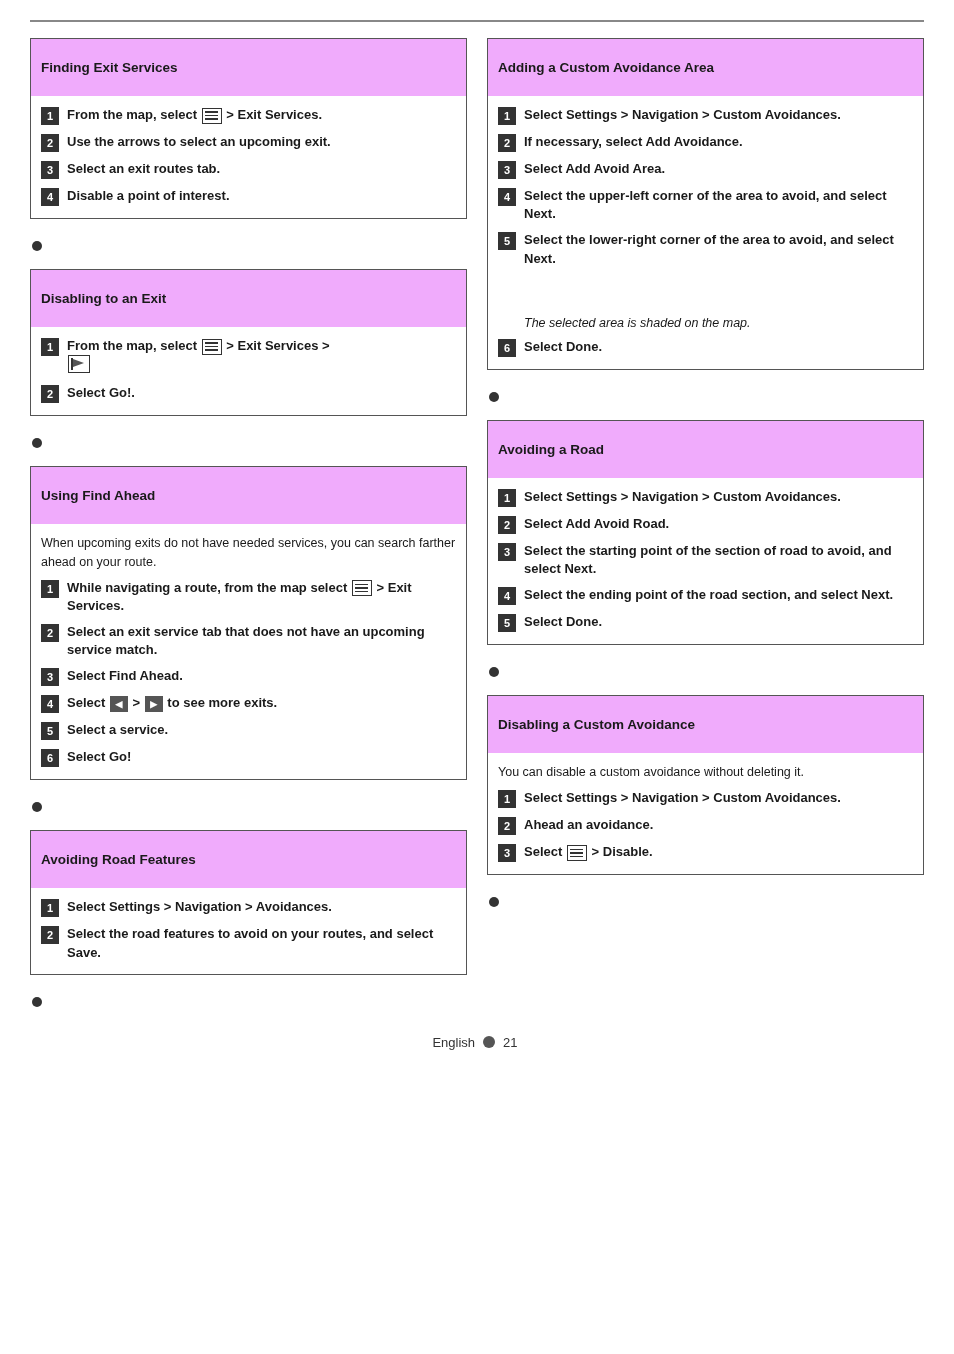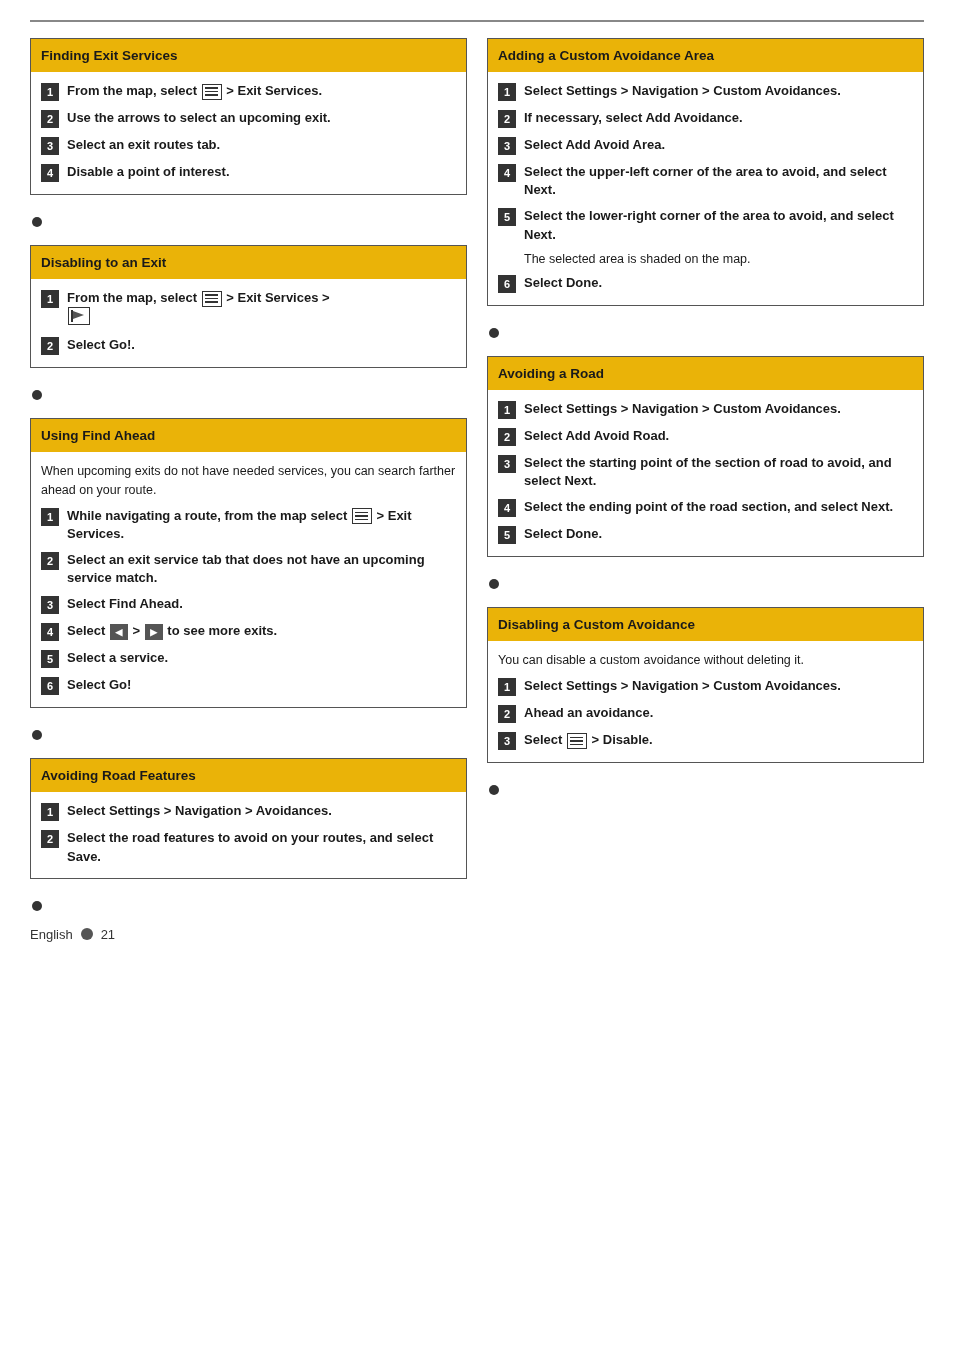--- a/index.html
+++ b/index.html
@@ -29,22 +29,22 @@
     .col {
       flex: 1;
       display: flex;
       flex-direction: column;
       gap: 16px;
     }
     .section {
       border: 1.5px solid #555;
     }
     .section-header {
-      background: #eab308;
-      padding: 9px 10px;
+      background: #f0abfc;
+      padding: 21px 10px;
       font-weight: bold;
       font-size: 13.5px;
     }
     .section-body {
       padding: 10px 10px 12px 10px;
       display: flex;
       flex-direction: column;
       gap: 8px;
     }
     .section-body p {
@@ -124,39 +124,41 @@
     }
     .bullet-dot {
       width: 10px;
       height: 10px;
       background: #333;
       border-radius: 50%;
       margin: 6px 0 2px 2px;
     }
     .footer-row {
       display: flex;
-      justify-content: flex-start;
+      justify-content: center;
       align-items: center;
       gap: 8px;
-      margin-top: 14px;
+      margin-top: 26px;
       padding-right: 4px;
     }
     .footer-text {
       font-size: 13px;
       color: #333;
     }
     .footer-dot {
       width: 12px;
       height: 12px;
       background: #555;
       border-radius: 50%;
     }
     .italic-note {
+      font-style: italic;
       font-size: 12.5px;
       padding-left: 26px;
+      margin-top: 40px;
     }
   </style>
 </head>
 <body>
 
 <div class="page-container">
   <div class="top-border"></div>
 
   <div class="two-col">
 

